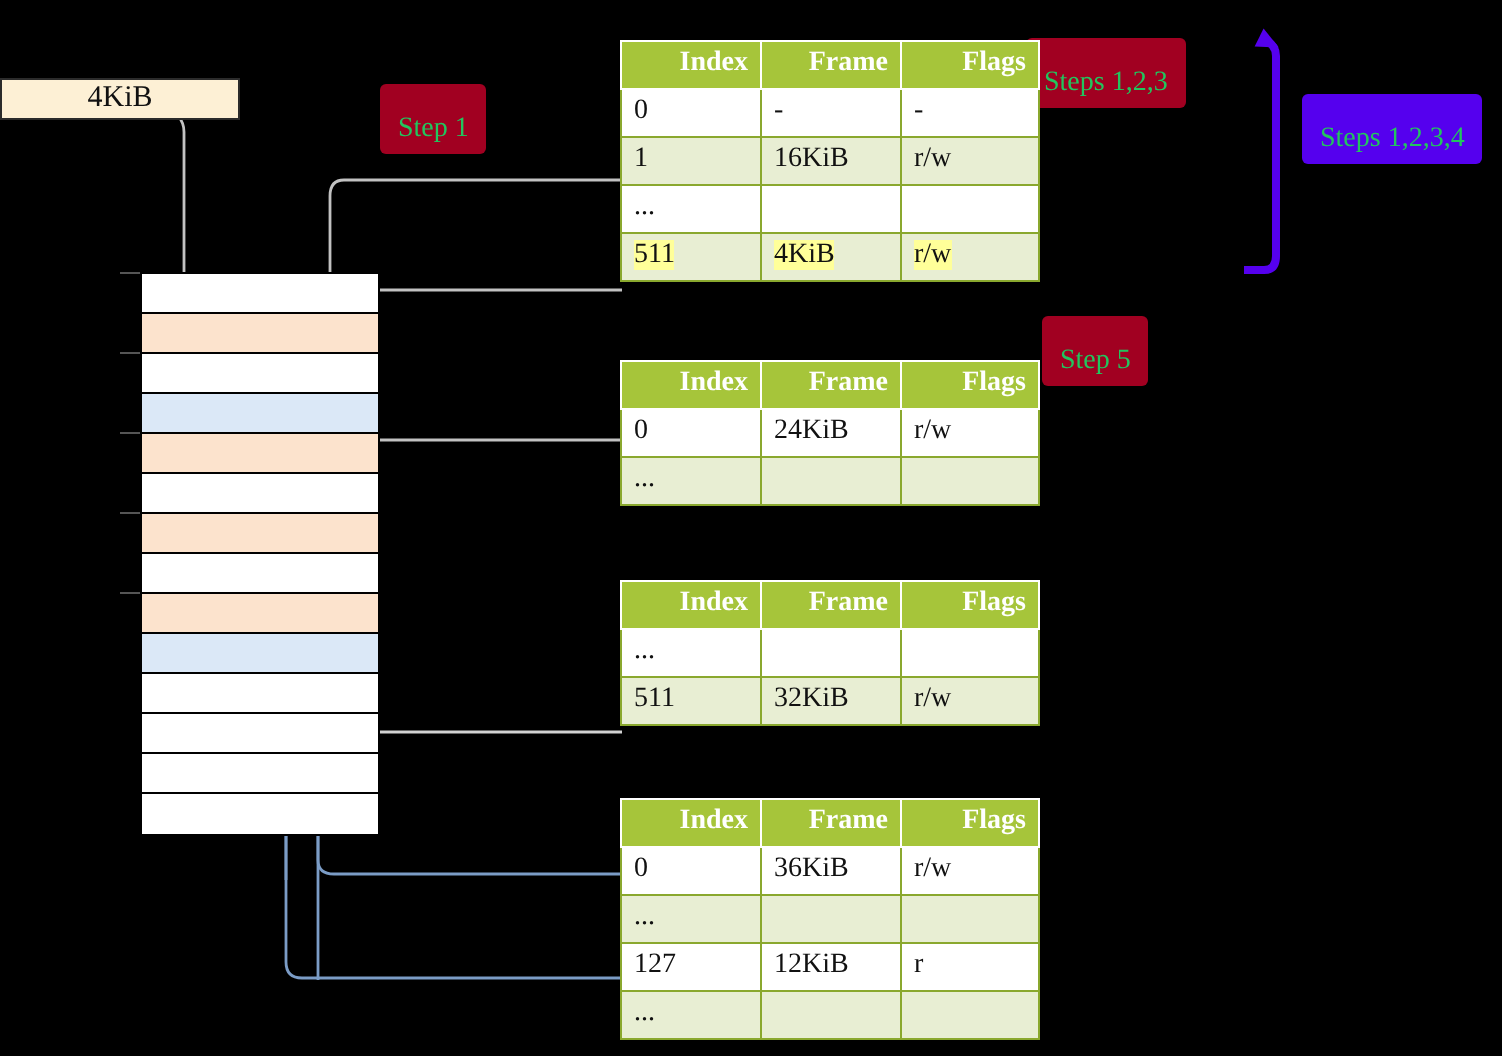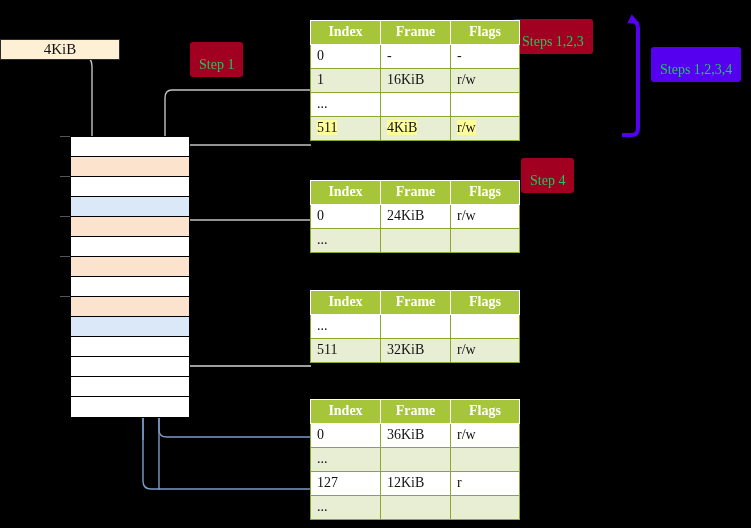--- a/index.html
+++ b/index.html
@@ -46,21 +46,21 @@
   .ptable{
     position:absolute;
     border-collapse:collapse;
     border:1px solid #8aa82e;
     background:#ffffff;
     font-size:14px;
     table-layout:fixed;
   }
   .ptable th{
     background:#a6c53a;color:#ffffff;
-    font-weight:bold;text-align:center;
+    font-weight:bold;text-align:right;
     padding:3px 6px 4px 6px;
     border:1px solid #ffffff;
     font-size:14px;
   }
   .ptable td{
     border:1px solid #8aa82e;
     padding:3px 6px 4px 6px;
     color:#111;
     height:21px;
     box-sizing:border-box;
@@ -120,21 +120,21 @@
   <path d="M 622,135 L 632,135 Q 638,135 638,128 L 638,28 Q 638,22 632,20 L 630,19" fill="none" stroke="#5500ee" stroke-width="4" marker-end="url(#ahPurpleLeft)"></path>
 </svg>
 
 <div id="kib-box">
   <span>4KiB</span>
 </div>
 
 <div class="pill red" style="left:190px;top:42px;">Step 1</div>
 <div class="pill red" style="left:513px;top:19px;">Steps 1,2,3</div>
 <div class="pill blue" style="left:651px;top:19px;margin-top:28px;">Steps 1,2,3,4</div>
-<div class="pill red" style="left:521px;top:158px;">Step 4</div>
+<div class="pill red" style="left:521px;top:158px;">Step 5</div>
 
 <div id="memcol" style="height: 280px;">
     <div class="memrow" style="top: 0px;"></div>
     <div class="tick" style="top: 0px;"></div>
     <div class="memrow orange" style="top: 20px;"></div>
     <div class="memrow" style="top: 40px;"></div>
     <div class="tick" style="top: 40px;"></div>
     <div class="memrow bluerow" style="top: 60px;"></div>
     <div class="memrow orange" style="top: 80px;"></div>
     <div class="tick" style="top: 80px;"></div>

